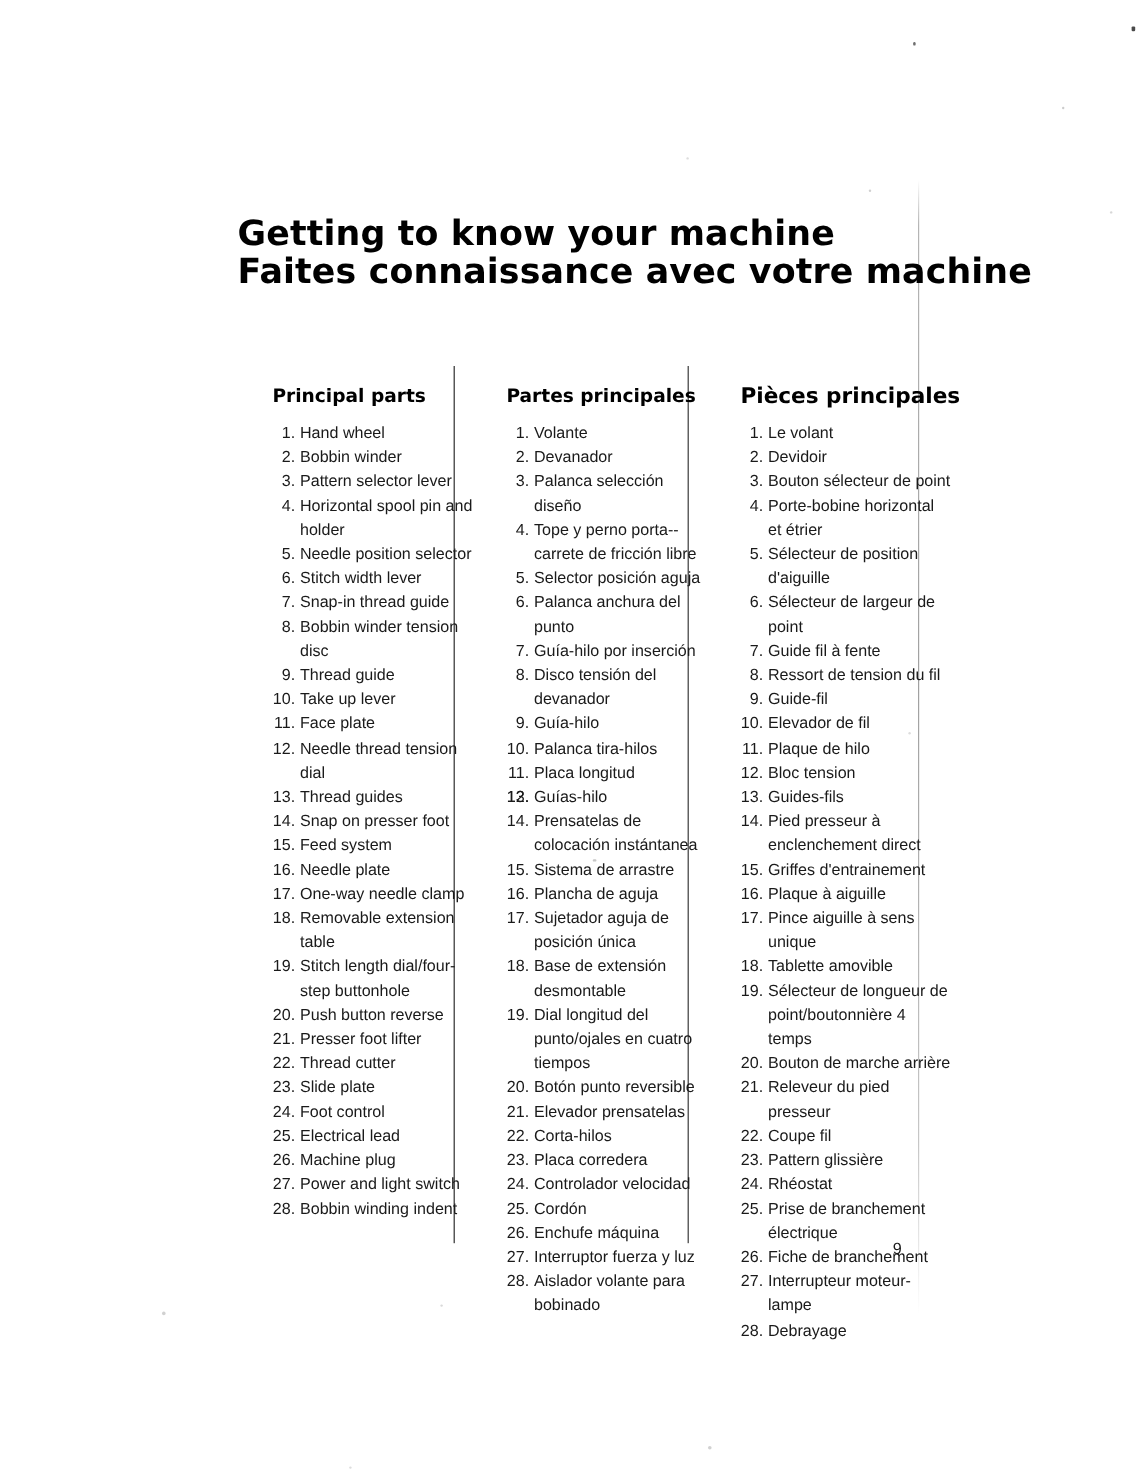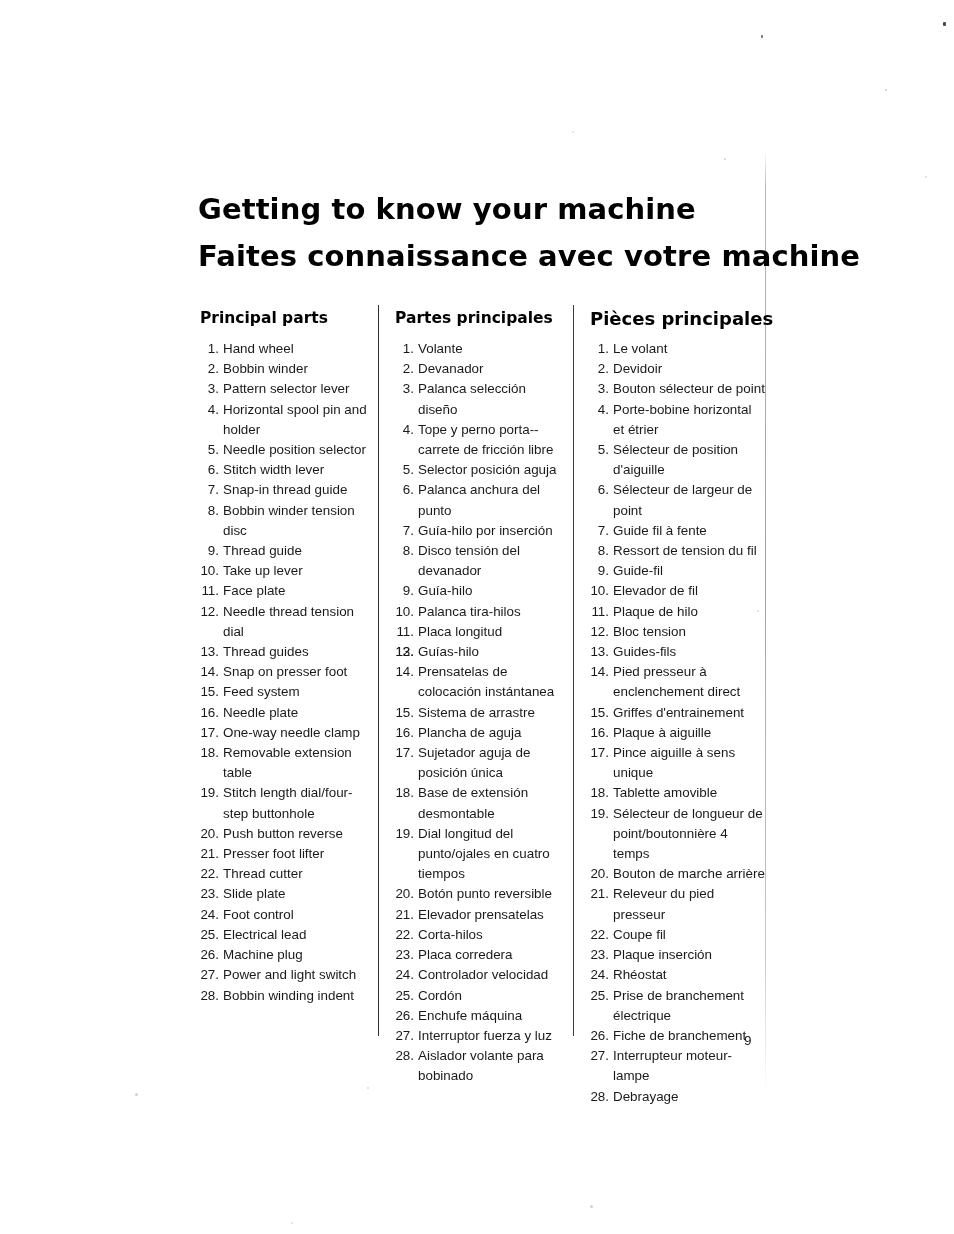--- a/index.html
+++ b/index.html
@@ -41,26 +41,25 @@
   
   .titles{position:absolute;left:198px;top:178px;width:620px;}
   .title-line{
     font-family:"DejaVu Sans","Liberation Sans",sans-serif;
     font-weight:700;
     font-size:29px;
     line-height:32px;
     letter-spacing:.1px;
     color:#000;
     white-space:nowrap;
-    margin-top:15px;
   }
 
   
   .cols{position:absolute;left:198px;top:305px;width:620px;}
-  .col{position:absolute;top:4px;}
+  .col{position:absolute;top:16px;margin-left:27px;}
   .col-en{left:0px;width:172px;}
   .col-es{left:195px;width:172px;}
   .col-fr{left:390px;width:178px;}
 
   .col-head{
     font-family:"DejaVu Sans","Liberation Sans",sans-serif;
     font-weight:700;
     font-size:15.5px;
     line-height:19px;
     color:#000;
@@ -458,21 +457,21 @@
           <li>
             <span class="num">21.</span>
             <span class="txt">Releveur du pied presseur</span>
           </li>
           <li>
             <span class="num">22.</span>
             <span class="txt">Coupe fil</span>
           </li>
           <li>
             <span class="num">23.</span>
-            <span class="txt">Plaque inserción</span>
+            <span class="txt">Pattern glissière</span>
           </li>
           <li>
             <span class="num">24.</span>
             <span class="txt">Rhéostat</span>
           </li>
           <li>
             <span class="num">25.</span>
             <span class="txt">Prise de branchement électrique</span>
           </li>
           <li>

